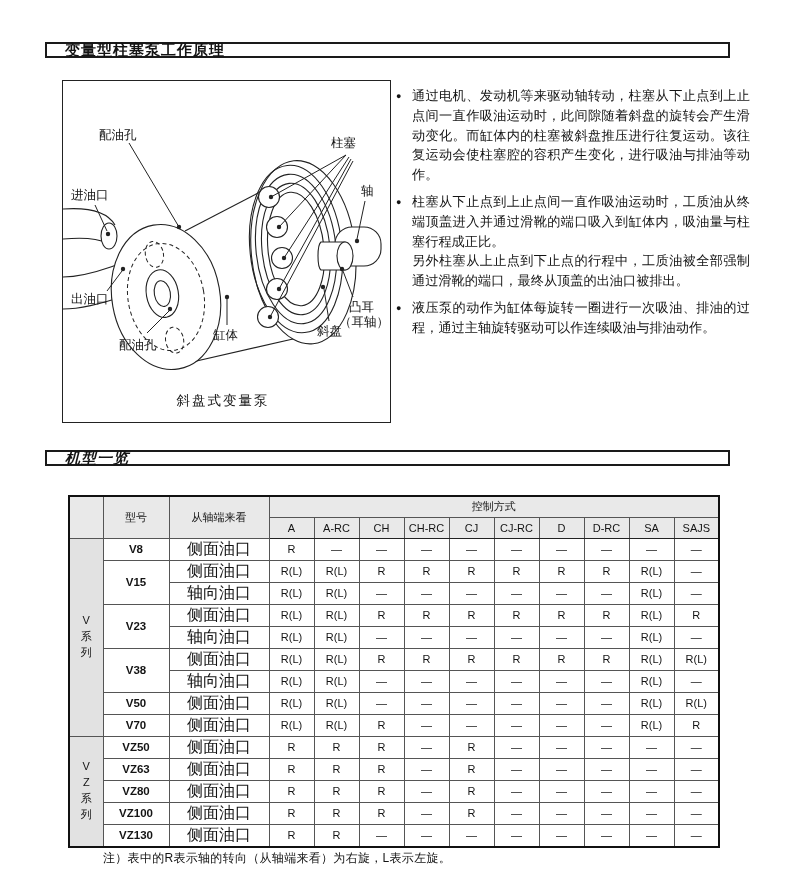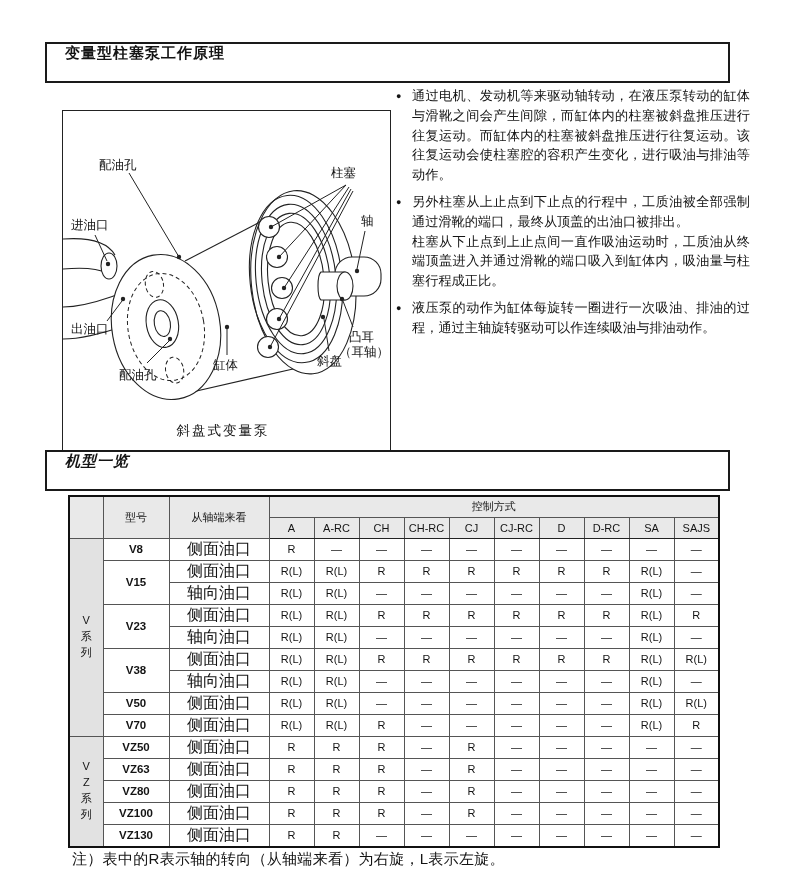--- a/index.html
+++ b/index.html
@@ -4,30 +4,30 @@
 <style>
   * { margin:0; padding:0; box-sizing:border-box; }
   html,body { width:785px; height:873px; }
   body {
     position:relative;
     background:#ffffff;
     font-family:"Liberation Sans","DejaVu Sans",sans-serif;
     color:#141414;
   }
   .title-box {
-    position:absolute; left:45px; width:685px; height:41px;
+    position:absolute; left:45px; width:685px; height:16px;
     border:2px solid #1a1a1a; background:#fff;
-    display:flex; padding-left:18px;
+    display:flex; align-items:center; padding-left:18px;
     font-size:15px; font-weight:bold; letter-spacing:1px;
   }
   #title1 { top:42px; }
   #title2 { top:450px;font-style:italic; }
 
   .diagram-box {
-    position:absolute; left:62px; top:110px; width:329px; height:343px;
+    position:absolute; left:62px; top:80px; width:329px; height:343px;
     border:1.5px solid #222; background:#fff;
   }
   .diagram-box svg { display:block; }
   .dwg { stroke:#222; stroke-width:1.1; fill:none; }
   .dwg-dash { stroke:#222; stroke-width:1; fill:none; stroke-dasharray:4 3; }
   .dwg-fill { stroke:#222; stroke-width:1.1; fill:#fff; }
   .lead { stroke:#222; stroke-width:1; fill:none; }
   .dot { fill:#222; stroke:none; }
   .lbl { font-size:12.5px; fill:#141414; font-family:"Liberation Sans","DejaVu Sans",sans-serif; }
   .cap { font-size:13.5px; letter-spacing:2px; }
@@ -47,21 +47,21 @@
   }
   thead th { background:#e9e9e9; font-size:11px;margin-left:32px; }
   thead tr:last-child th { border-bottom:1.5px solid #222; }
   .series-cell { background:#e2e2e2; font-size:11px; line-height:1.45; padding:4px 0; }
   .model-cell { font-weight:bold; font-size:11.5px; }
   .port-cell { font-size:16px; }
   .val-cell { font-size:11px; }
   tr.series-start td { border-top:2px solid #111; }
   tr.model-start td { border-top:1.2px solid #333; }
 
-  .note { position:absolute; left:72px; top:850px; font-size:15px; letter-spacing:0.3px; }
+  .note { position:absolute; left:103px; top:850px; font-size:12px; letter-spacing:0.3px; }
 </style>
 </head>
 <body>
 
 <div class="title-box" id="title1">
   <span>变量型柱塞泵工作原理</span>
 </div>
 
 <div class="diagram-box">
   <svg width="326" height="340" viewBox="0 0 326 340">
@@ -146,28 +146,28 @@
     <text class="lbl" x="286" y="230">凸耳</text>
     <text class="lbl" x="276" y="245">（耳轴）</text>
     <text class="lbl cap" x="160" y="324" text-anchor="middle">斜盘式变量泵</text>
   </svg>
 </div>
 
 <div class="bullets">
   <div class="bullet">
     <span class="mark">●</span>
     <div class="btext">
-        <div>通过电机、发动机等来驱动轴转动，在液压泵转动的缸体与滑靴之间会产生间隙，而缸体内的柱塞被斜盘推压进行往复运动。而缸体内的柱塞被斜盘推压进行往复运动。该往复运动会使柱塞腔的容积产生变化，进行吸油与排油等动作。</div>
+        <div>通过电机、发动机等来驱动轴转动，柱塞从下止点到上止点间一直作吸油运动时，此间隙随着斜盘的旋转会产生滑动变化。而缸体内的柱塞被斜盘推压进行往复运动。该往复运动会使柱塞腔的容积产生变化，进行吸油与排油等动作。</div>
       </div>
   </div>
   <div class="bullet">
     <span class="mark">●</span>
     <div class="btext">
+        <div>柱塞从下止点到上止点间一直作吸油运动时，工质油从终端顶盖进入并通过滑靴的端口吸入到缸体内，吸油量与柱塞行程成正比。</div>
         <div>另外柱塞从上止点到下止点的行程中，工质油被全部强制通过滑靴的端口，最终从顶盖的出油口被排出。</div>
-        <div>柱塞从下止点到上止点间一直作吸油运动时，工质油从终端顶盖进入并通过滑靴的端口吸入到缸体内，吸油量与柱塞行程成正比。</div>
       </div>
   </div>
   <div class="bullet">
     <span class="mark">●</span>
     <div class="btext">
         <div>液压泵的动作为缸体每旋转一圈进行一次吸油、排油的过程，通过主轴旋转驱动可以作连续吸油与排油动作。</div>
       </div>
   </div>
 </div>
 

